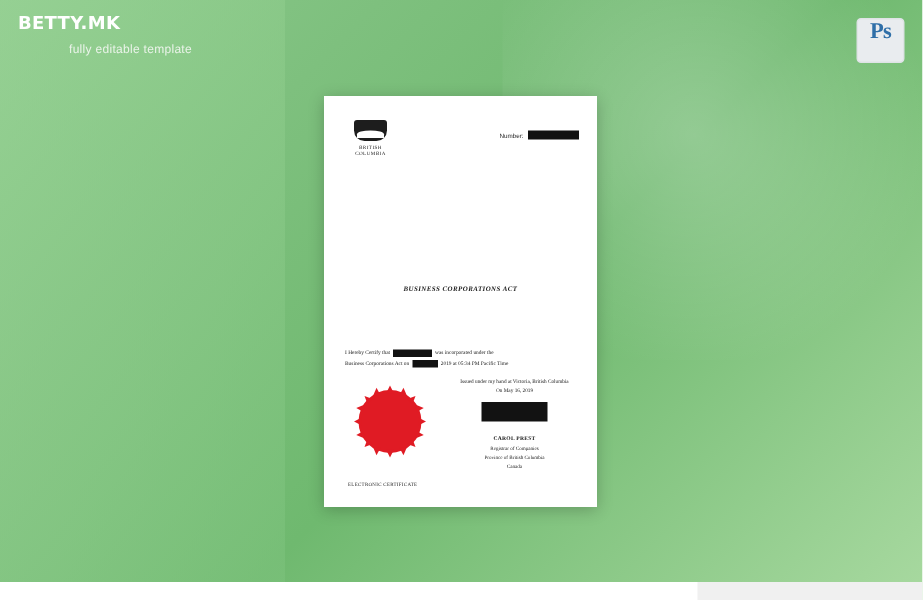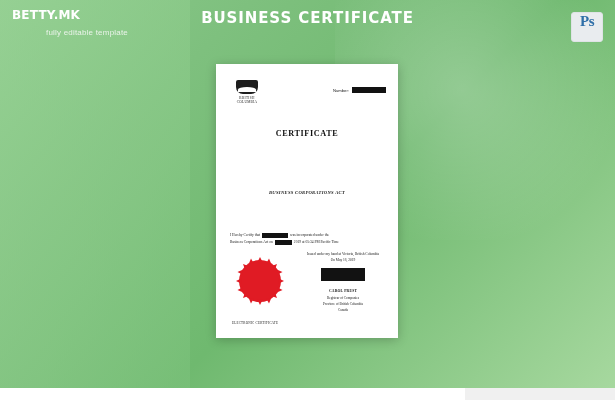--- a/index.html
+++ b/index.html
@@ -292,21 +292,20 @@
 </head>
 <body>
 
 <div class="stage">
 
   <div class="brand">
     <div class="brand-title">BETTY.MK</div>
     <div class="brand-sub">fully editable template</div>
   </div>
 
-  <div class="header-title">BUSINESS CERTIFICATE</div>
 
   <div class="ps-badge">
     <span>Ps</span>
   </div>
 
   <div class="cert">
     <div class="cert-inner">
 
       <div class="cert-topbar">
         <div class="crest">
@@ -314,21 +313,20 @@
           <div class="crest-line1">BRITISH</div>
           <div class="crest-line2">COLUMBIA</div>
         </div>
         <div class="number-row">
           <span class="number-label">Number:</span>
           <span class="redact redact-number"></span>
         </div>
       </div>
 
       <div class="cert-title">
-        <div>CERTIFICATE</div>
       </div>
 
       <div class="cert-act">BUSINESS CORPORATIONS ACT</div>
 
       <div class="cert-body">
         <div class="body-line">
           <span>I Hereby Certify that</span>
           <span class="redact redact-name"></span>
           <span>was incorporated under the</span>
         </div>

